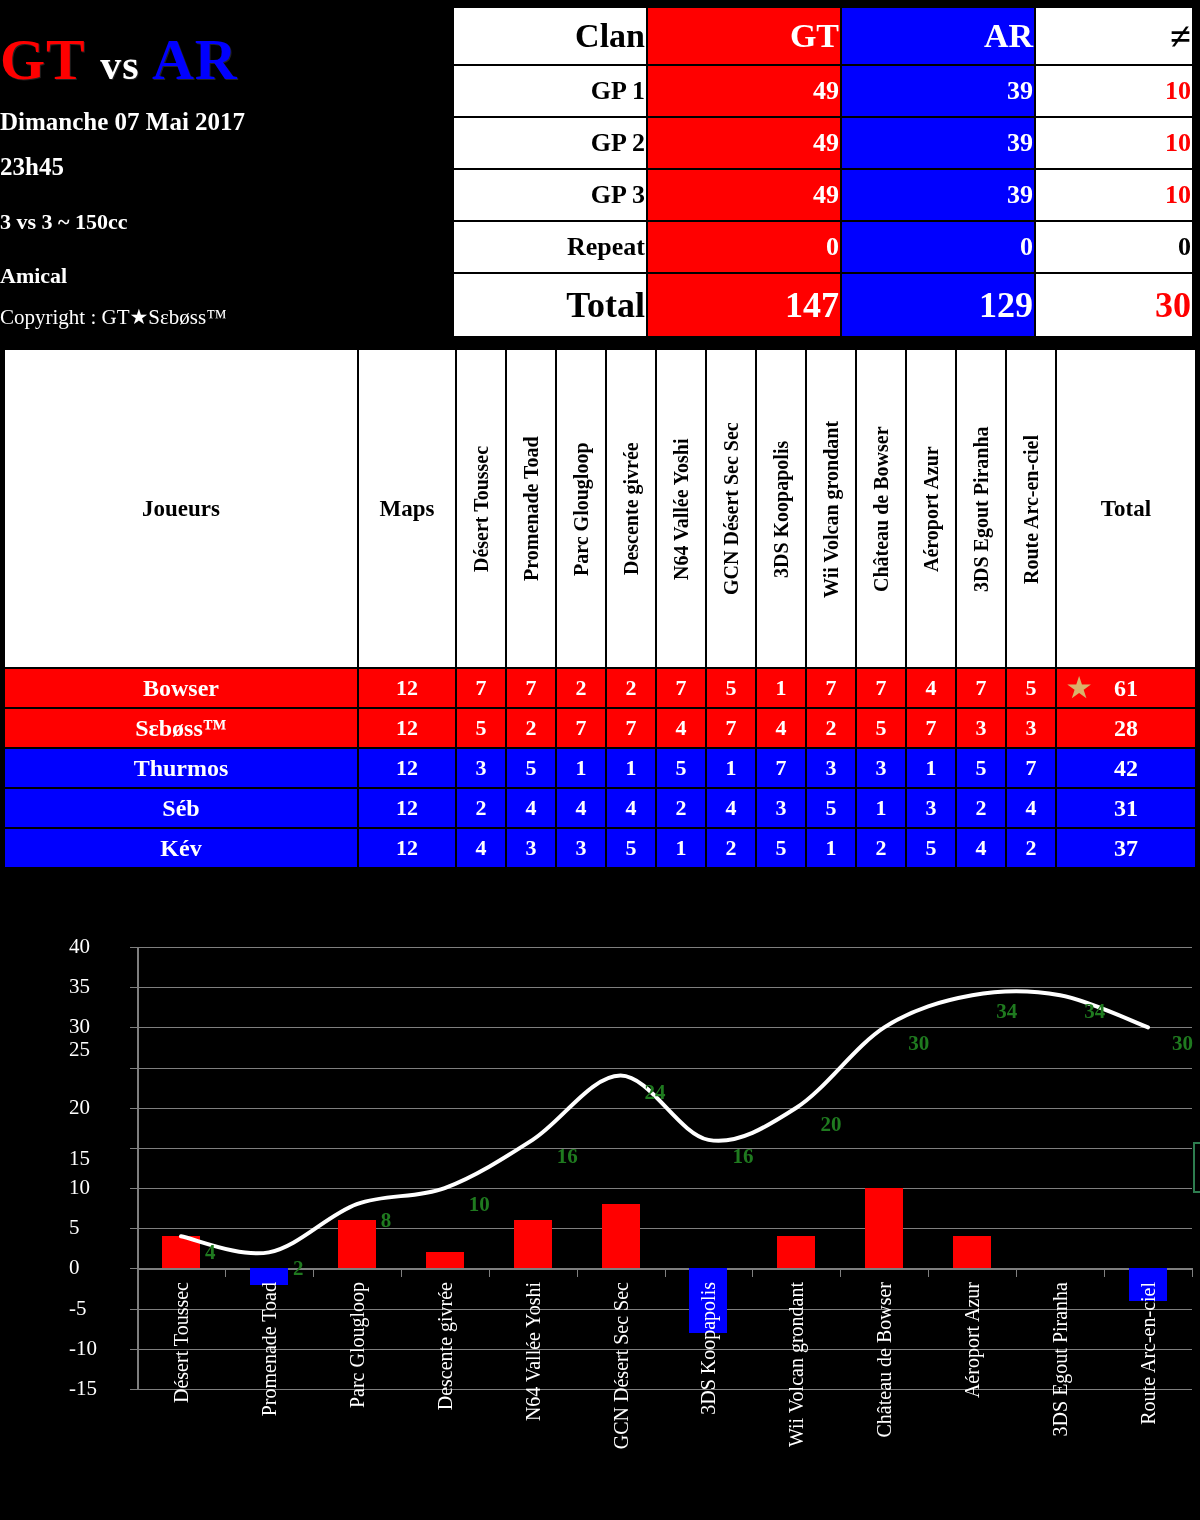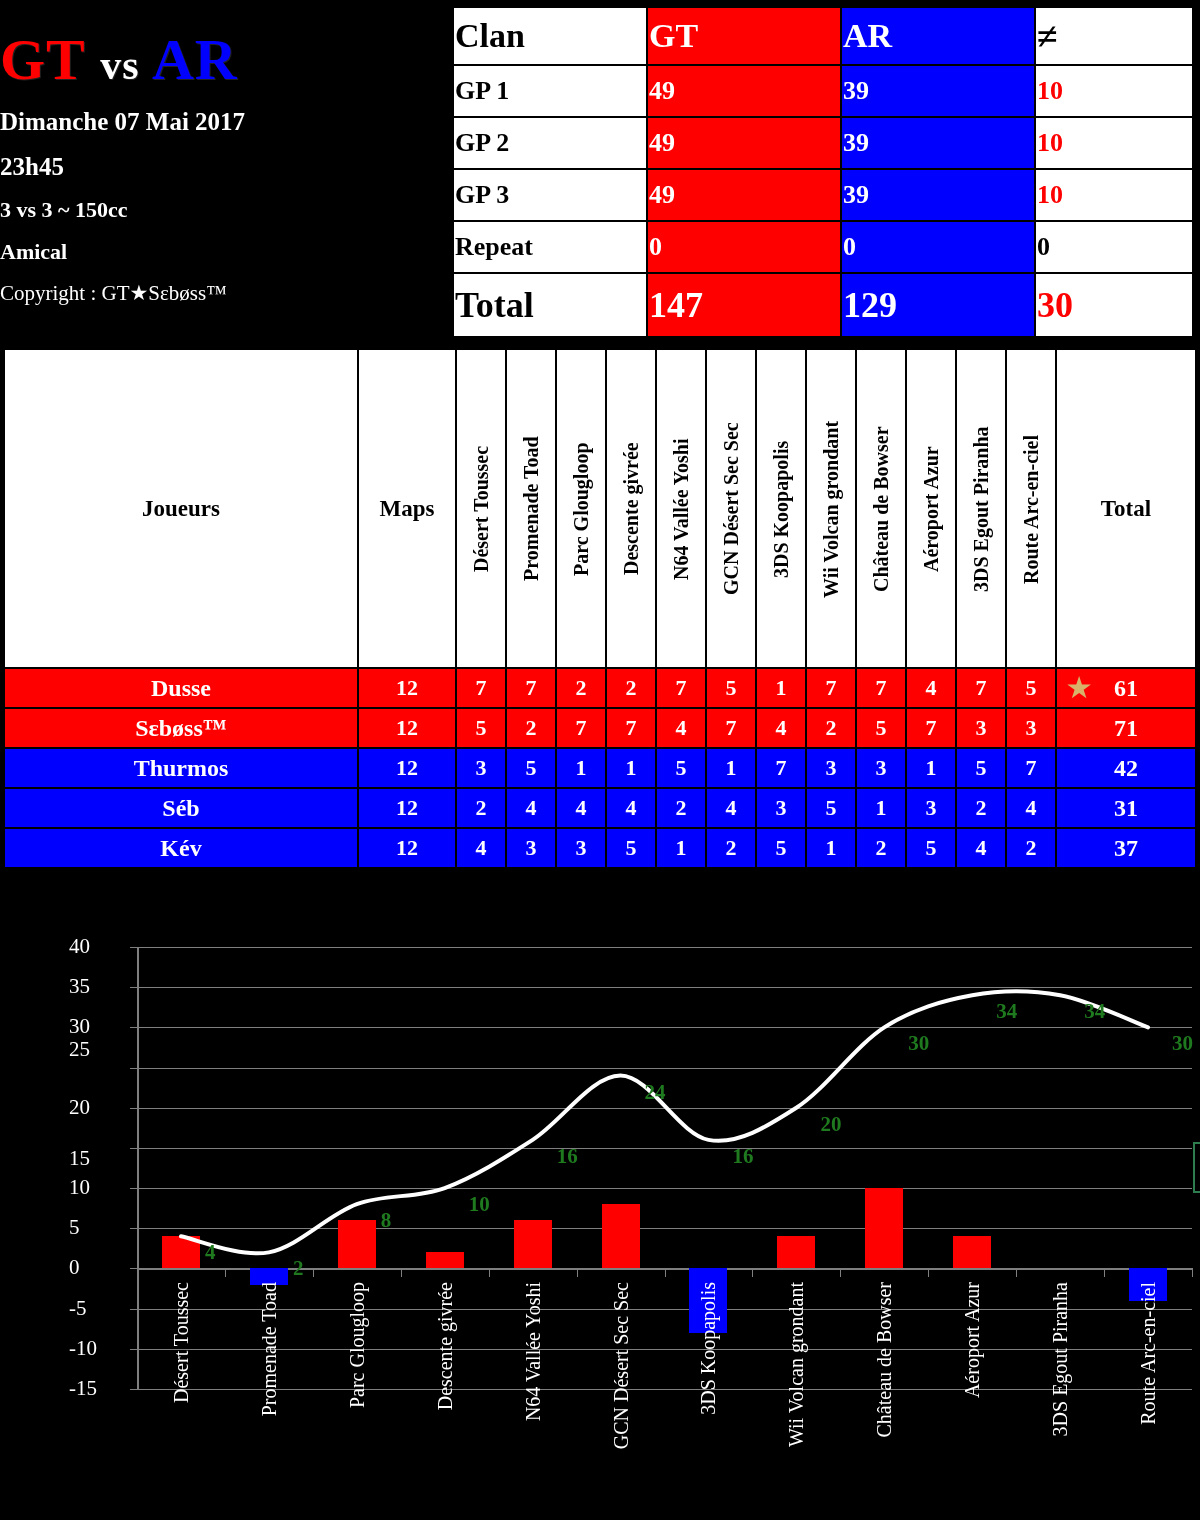--- a/index.html
+++ b/index.html
@@ -14,30 +14,30 @@
   }
   #title-main{
     font-size:58px;font-weight:bold;letter-spacing:1px;
     margin-top:18px;line-height:1.05;
     text-shadow:1px 1px 0 #222;
   }
   #title-main .gt{color:#ff0000;}
   #title-main .vs{color:#ffffff;font-size:42px;}
   #title-main .ar{color:#0000ff;}
   .hdr-line{font-size:25px;font-weight:bold;color:#fff;margin-top:17px;}
-  .hdr-line.small{font-size:22px;font-weight:bold;margin-top:16px;}
+  .hdr-line.small{font-size:22px;font-weight:bold;margin-top:28px;}
   .hdr-line.copy{font-size:21px;font-weight:normal;margin-top:16px;}
 
   
   #score-table{
     position:absolute;left:452px;top:6px;width:742px;
     border-collapse:collapse;table-layout:fixed;
   }
   #score-table td{
-    border:2px solid #000;text-align:left;vertical-align:middle;
+    border:2px solid #000;text-align:right;vertical-align:middle;
     font-weight:bold;
   }
   #score-table .c-label{width:190px;background:#fff;color:#000;}
   #score-table .c-gt{width:190px;background:#ff0000;color:#fff;}
   #score-table .c-ar{width:190px;background:#0000ff;color:#fff;}
   #score-table .c-diff{background:#fff;color:#ff0000;}
   #score-table tr.r-head td{height:54px;font-size:34px;}
   #score-table tr.r-head .c-diff{color:#000;font-size:38px;}
   #score-table tr.r-gp td{height:48px;font-size:26px;}
   #score-table tr.r-rep td{height:48px;font-size:26px;}
@@ -203,21 +203,21 @@
           <div class="rot-inner">3DS Egout Piranha</div>
         </td>
       <td class="th-rot" style="width:48px">
           <div class="rot-inner">Route Arc-en-ciel</div>
         </td>
       <td class="th-total">Total</td>
     </tr>
   </thead>
   <tbody id="player-rows">
       <tr class="team-gt">
-        <td class="cell-name">Dusse</td>
+        <td class="cell-name">Bowser</td>
         <td class="cell-maps">12</td>
         <td class="cell-score">7</td>
         <td class="cell-score">7</td>
         <td class="cell-score">2</td>
         <td class="cell-score">2</td>
         <td class="cell-score">7</td>
         <td class="cell-score">5</td>
         <td class="cell-score">1</td>
         <td class="cell-score">7</td>
         <td class="cell-score">7</td>
@@ -234,21 +234,21 @@
         <td class="cell-score">7</td>
         <td class="cell-score">7</td>
         <td class="cell-score">4</td>
         <td class="cell-score">7</td>
         <td class="cell-score">4</td>
         <td class="cell-score">2</td>
         <td class="cell-score">5</td>
         <td class="cell-score">7</td>
         <td class="cell-score">3</td>
         <td class="cell-score">3</td>
-        <td class="cell-total"><span>71</span></td>
+        <td class="cell-total"><span>28</span></td>
       </tr>
       <tr class="team-ar">
         <td class="cell-name">Thurmos</td>
         <td class="cell-maps">12</td>
         <td class="cell-score">3</td>
         <td class="cell-score">5</td>
         <td class="cell-score">1</td>
         <td class="cell-score">1</td>
         <td class="cell-score">5</td>
         <td class="cell-score">1</td>

